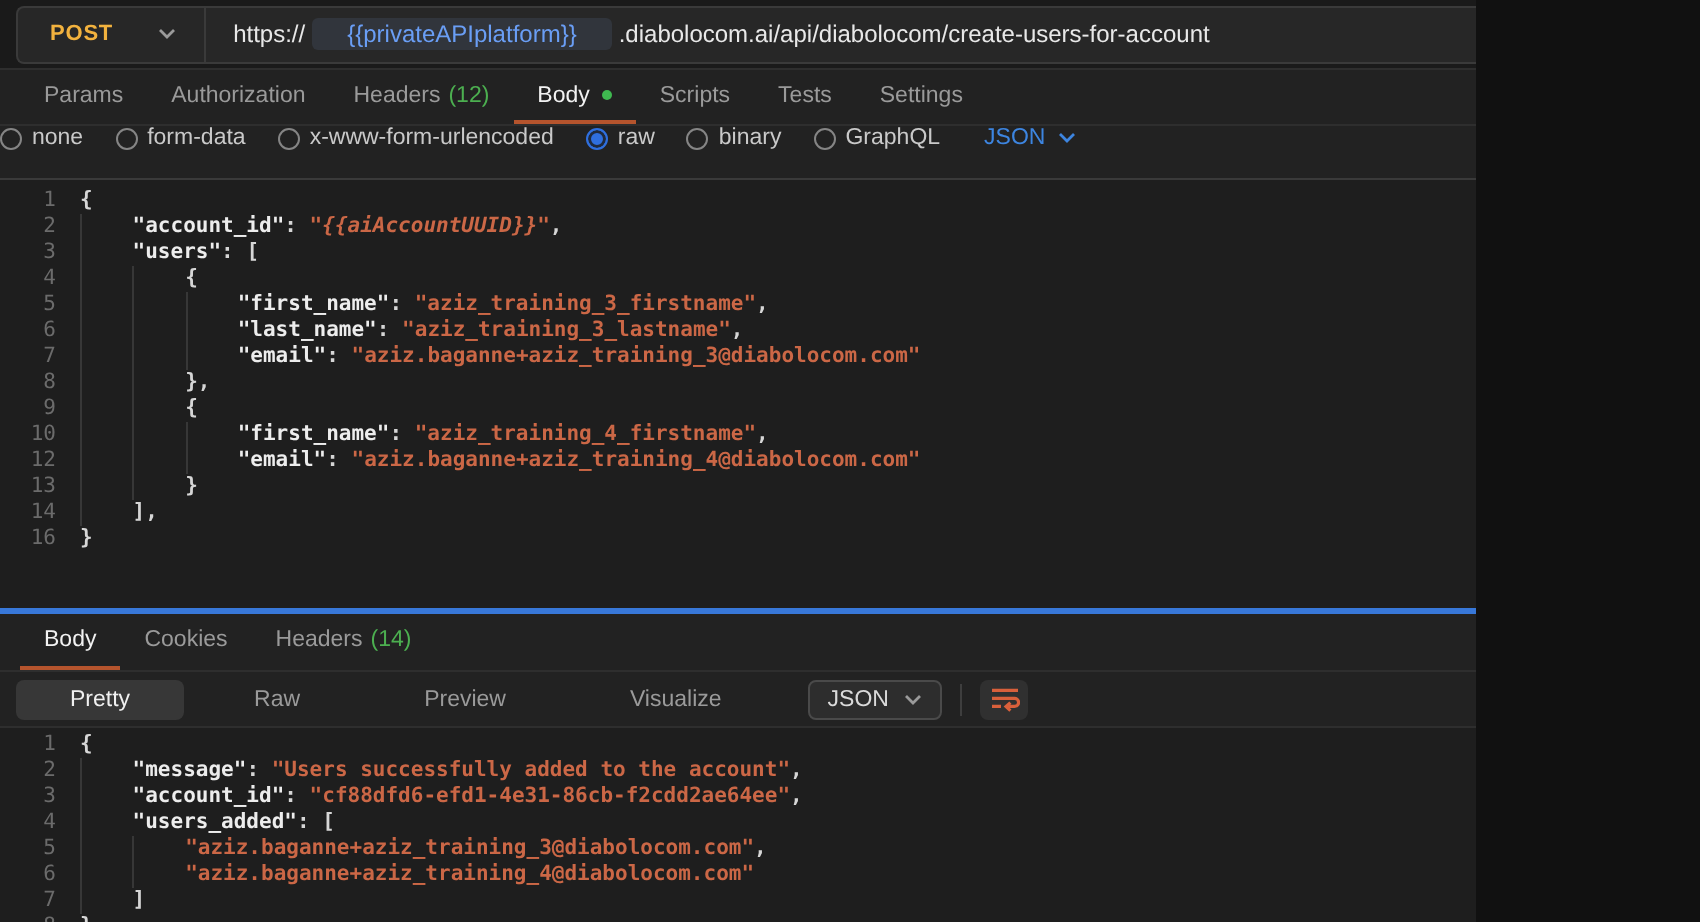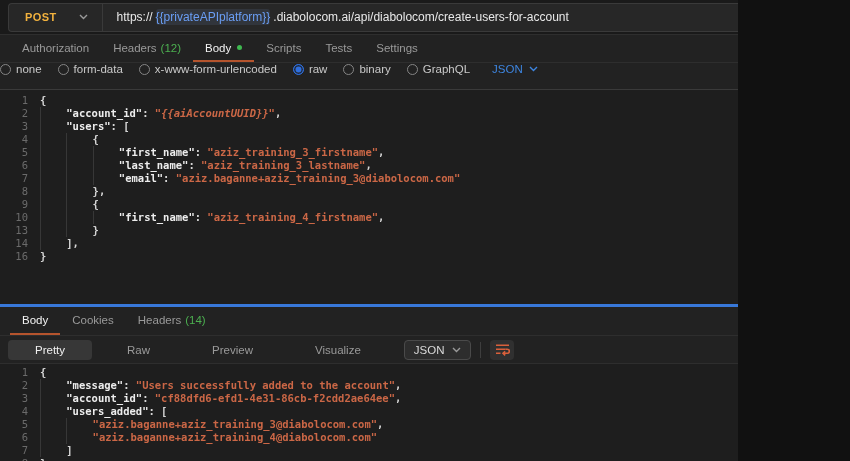--- a/index.html
+++ b/index.html
@@ -23,21 +23,21 @@
   .url-container{
     margin-left:8px; flex:1; height:27px; display:flex; align-items:center;
     background:var(--bg-urlbox); border:1px solid var(--border-strong); border-right:none;
     border-radius:4px 0 0 4px; overflow:hidden;
   }
   .method{display:flex; align-items:center; gap:22px; padding:0 14px 0 16px; cursor:pointer;}
   .method-label{color:var(--method); font-weight:bold; font-size:11px; letter-spacing:.4px;}
   .chev{width:9px; height:6px; display:inline-block;}
   .url-sep{width:1px; height:27px; background:var(--border-strong);}
   .url-text{padding-left:14px; font-size:12px; white-space:nowrap; color:var(--txt); cursor:text;}
-  .var-chip{color:var(--var-blue); background:#31353c; border-radius:3px; padding:1px 0; margin:0 3px;}
+  .var-chip{color:var(--var-blue); background:#31353c; border-radius:3px; padding:1px 18px; margin:0 3px;}
   
   .tabrow{display:flex; align-items:stretch; padding-left:10px; background:var(--bg-row); border-bottom:1px solid var(--border);}
   .req-tabs{height:27px; flex:0 0 27px; border-top:1px solid var(--border);}
   .tab{display:flex; align-items:center; padding:0 12px; font-size:11.5px; color:var(--txt-dim); cursor:pointer; border-bottom:2px solid transparent;}
   .tab.active{color:#f2f2f2; border-bottom-color:var(--underline);}
   .tab .count{color:var(--green); margin-left:4px;}
   .gdot{width:5px; height:5px; border-radius:50%; background:#3fb950; margin-left:6px;}
   
   .radio-row{height:26px; flex:0 0 26px; display:flex; align-items:flex-start; gap:16px; padding-left:0; background:var(--bg-row); border-bottom:1px solid var(--border-strong); font-size:11.5px;}
   .radio{display:flex; align-items:center; gap:5px; color:var(--txt-radio); cursor:pointer;}
@@ -85,20 +85,23 @@
           </svg>
       </div>
       <div class="url-sep"></div>
       <div class="url-text">
         <span>https://</span><span class="var-chip">{{privateAPIplatform}}</span><span>.diabolocom.ai/api/diabolocom/create-users-for-account</span>
       </div>
     </div>
   </div>
 
   <div class="tabrow req-tabs">
+    <div class="tab">
+        <span>Params</span>
+      </div>
     <div class="tab">
         <span>Authorization</span>
       </div>
     <div class="tab">
         <span>Headers</span>
         <span class="count">(12)</span>
       </div>
     <div class="tab active">
         <span>Body</span>
         <span class="gdot"></span>
@@ -151,20 +154,21 @@
       <div class="cl"><span class="ln">1</span><span class="ct"><span class="tk-p">{</span></span></div>
       <div class="cl"><span class="ln">2</span><span class="ct"><span class="ig">&nbsp;</span><span class="tk-k">"account_id"</span><span class="tk-p">: </span><span class="tk-s">"</span><span class="tk-v">{{aiAccountUUID}}</span><span class="tk-s">"</span><span class="tk-p">,</span></span></div>
       <div class="cl"><span class="ln">3</span><span class="ct"><span class="ig">&nbsp;</span><span class="tk-k">"users"</span><span class="tk-p">: [</span></span></div>
       <div class="cl"><span class="ln">4</span><span class="ct"><span class="ig">&nbsp;</span><span class="ig">&nbsp;</span><span class="tk-p">{</span></span></div>
       <div class="cl"><span class="ln">5</span><span class="ct"><span class="ig">&nbsp;</span><span class="ig">&nbsp;</span><span class="ig">&nbsp;</span><span class="tk-k">"first_name"</span><span class="tk-p">: </span><span class="tk-s">"aziz_training_3_firstname"</span><span class="tk-p">,</span></span></div>
       <div class="cl"><span class="ln">6</span><span class="ct"><span class="ig">&nbsp;</span><span class="ig">&nbsp;</span><span class="ig">&nbsp;</span><span class="tk-k">"last_name"</span><span class="tk-p">: </span><span class="tk-s">"aziz_training_3_lastname"</span><span class="tk-p">,</span></span></div>
       <div class="cl"><span class="ln">7</span><span class="ct"><span class="ig">&nbsp;</span><span class="ig">&nbsp;</span><span class="ig">&nbsp;</span><span class="tk-k">"email"</span><span class="tk-p">: </span><span class="tk-s">"aziz.baganne+aziz_training_3@diabolocom.com"</span></span></div>
       <div class="cl"><span class="ln">8</span><span class="ct"><span class="ig">&nbsp;</span><span class="ig">&nbsp;</span><span class="tk-p">},</span></span></div>
       <div class="cl"><span class="ln">9</span><span class="ct"><span class="ig">&nbsp;</span><span class="ig">&nbsp;</span><span class="tk-p">{</span></span></div>
       <div class="cl"><span class="ln">10</span><span class="ct"><span class="ig">&nbsp;</span><span class="ig">&nbsp;</span><span class="ig">&nbsp;</span><span class="tk-k">"first_name"</span><span class="tk-p">: </span><span class="tk-s">"aziz_training_4_firstname"</span><span class="tk-p">,</span></span></div>
+      <div class="cl"><span class="ln">12</span><span class="ct"><span class="ig">&nbsp;</span><span class="ig">&nbsp;</span><span class="ig">&nbsp;</span><span class="tk-k">"email"</span><span class="tk-p">: </span><span class="tk-s">"aziz.baganne+aziz_training_4@diabolocom.com"</span></span></div>
       <div class="cl"><span class="ln">13</span><span class="ct"><span class="ig">&nbsp;</span><span class="ig">&nbsp;</span><span class="tk-p">}</span></span></div>
       <div class="cl"><span class="ln">14</span><span class="ct"><span class="ig">&nbsp;</span><span class="tk-p">],</span></span></div>
       <div class="cl"><span class="ln">16</span><span class="ct"><span class="tk-p">}</span></span></div>
     </div>
 
   <div class="splitter"></div>
 
   <div class="resp-header">
     <div class="resp-tabs">
       <div class="tab active">

